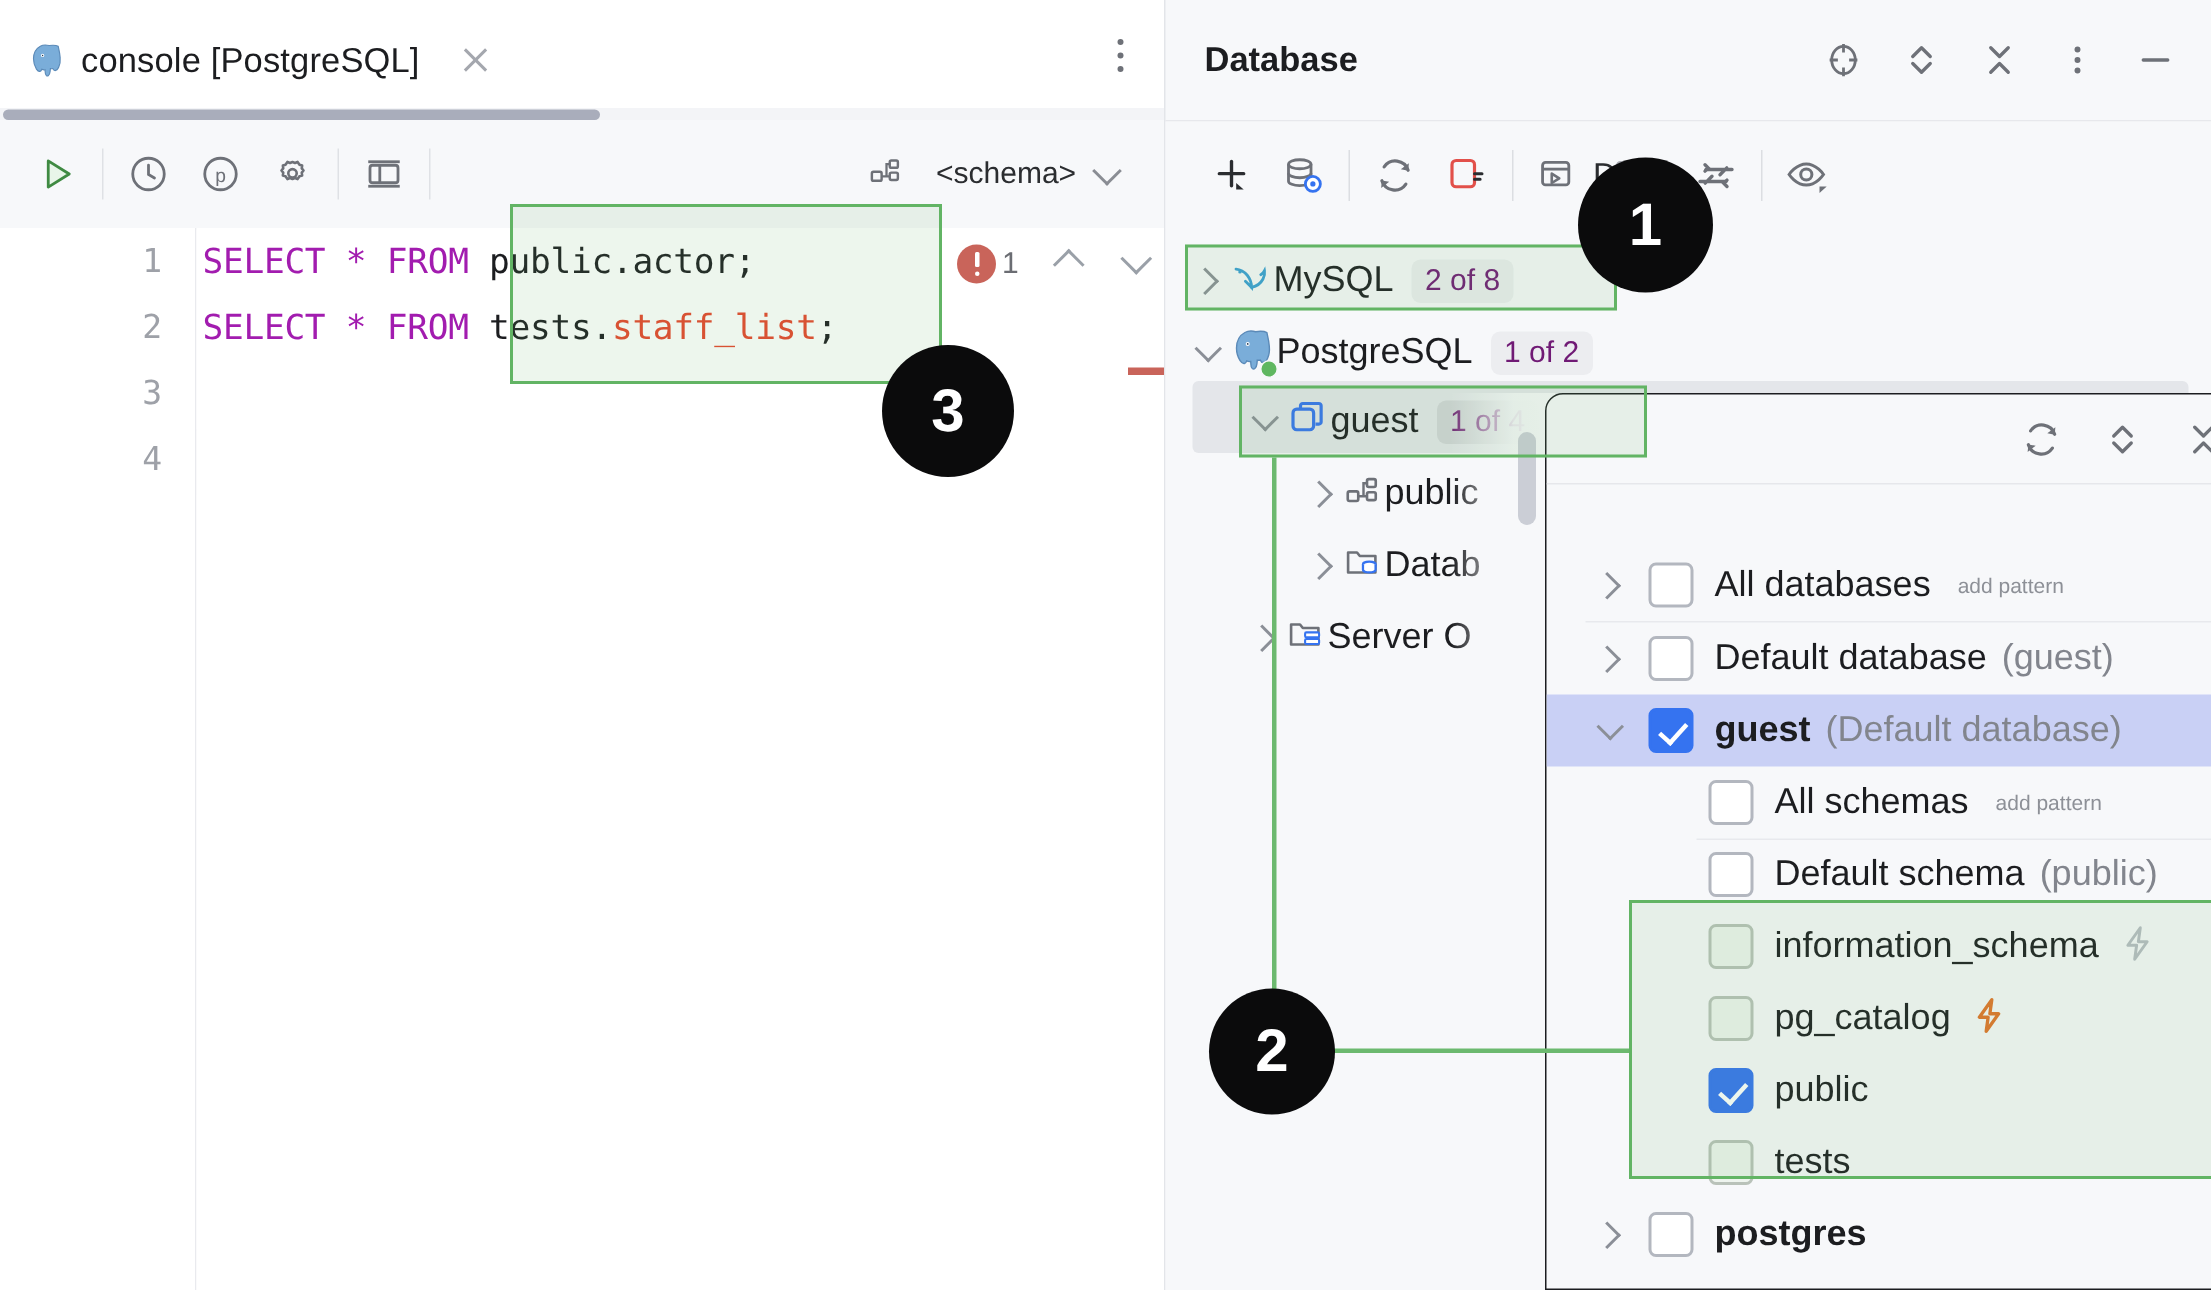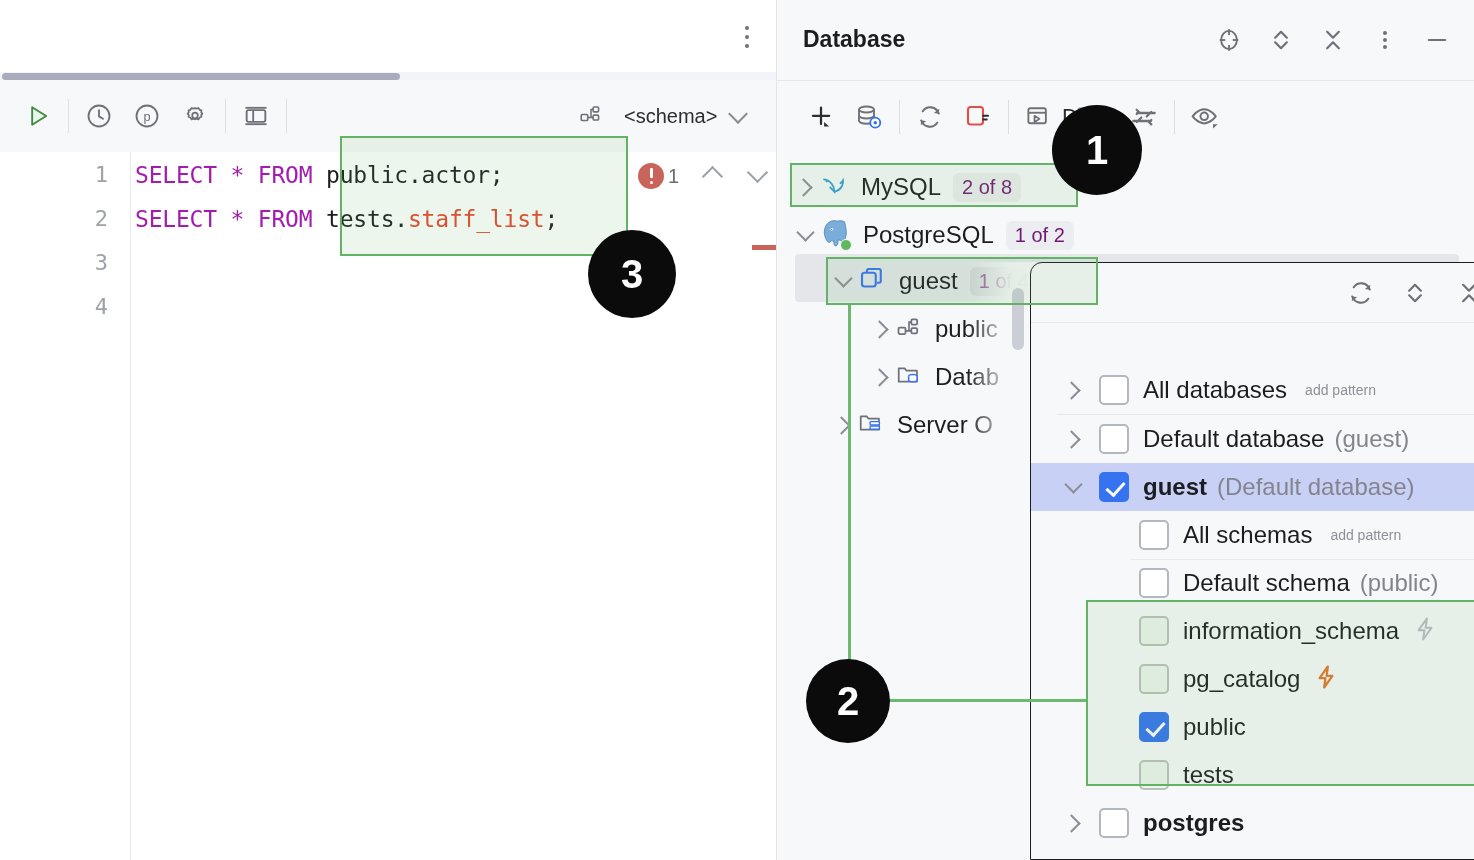--- a/index.html
+++ b/index.html
@@ -65,21 +65,21 @@
   #db-toolbar{position:absolute;left:0;top:81px;width:698px;height:72px;background:#f7f8fa;}
   #db-toolbar .tb-sep{background:#dcdee2;}
   .dbtb-btn{width:48px;height:72px;display:flex;align-items:center;justify-content:center;cursor:pointer;}
 
   
   #db-tree{position:absolute;left:0;top:153px;width:698px;height:707px;background:#f7f8fa;}
   .tree-row{position:absolute;height:48px;display:flex;align-items:center;white-space:nowrap;}
   .tw{width:28px;height:28px;display:flex;align-items:center;justify-content:center;cursor:pointer;flex:none;}
   .tw-r{width:11px;height:11px;border-right:2.4px solid #8b8f97;border-top:2.4px solid #8b8f97;transform:rotate(45deg);margin-left:-3px;}
   .tw-d{width:11px;height:11px;border-right:2.4px solid #8b8f97;border-bottom:2.4px solid #8b8f97;transform:rotate(45deg);margin-top:-5px;}
-  .tlabel{font-size:24px;color:#1c1d20;margin-left:12px;}
+  .tlabel{font-size:24px;color:#1c1d20;}
   .tcount{font-size:20px;color:#701a75;background:#ecedf0;border-radius:6px;padding:3px 9px;margin-left:12px;}
   #guest-row-bg{position:absolute;left:18px;top:254px;width:664px;height:48px;background:#e4e6ea;border-radius:4px;}
 
   
   #popup{position:absolute;left:1030px;top:262px;width:470px;height:598px;background:#f7f8fa;
         border:1px solid #1c1d20;border-top-left-radius:12px;box-sizing:border-box;overflow:hidden;}
   #popup-head{position:absolute;left:0;top:0;width:468px;height:59px;border-bottom:1px solid #e6e7eb;}
   #popup-actions{position:absolute;right:6px;top:0;height:59px;display:flex;align-items:center;gap:6px;}
   .pop-btn{width:48px;height:50px;display:flex;align-items:center;justify-content:center;cursor:pointer;}
 
@@ -105,20 +105,31 @@
   #pop-scroll{position:absolute;left:1012px;top:288px;width:12px;height:62px;border-radius:6px;background:#cbced6;}
 </style>
 </head>
 <body>
 
 <div class="root">
 
   <div id="editor-pane">
 
     <div id="tab-bar">
+      <div id="tab-item">
+        <span>
+          <svg class="pg-elephant" viewBox="0 0 24 24">
+            <path d="M19.2 3.6c-1.5-.9-3.6-.8-5.6-.5-1.9-.5-3.9-.4-5.4.4C5.8 4.8 4 7.6 4 11.3c0 2.2.7 4.6 1.8 6.3.6.9 1.4 1.6 2.2 1.4.6-.1.9-.7 1.1-1.3.6.3 1.3.4 2 .3l.1 1.4c0 .9.2 1.7.7 2.1.4.3.9.3 1.3 0 .6-.4.9-1.3 1-2.3l.2-1.9c.5.1 1 .1 1.5 0 .3.7.8 1.2 1.4 1.2.9 0 1.7-.9 2.2-2 .8-1.7 1.1-4 .9-6.1-.2-2.9-.9-5.4-1.2-6.8z" fill="#7aadd9" stroke="#5b8ab8" stroke-width="0.7"></path>
+            <circle cx="9.6" cy="9.2" r="1" fill="#ffffff"></circle>
+            <circle cx="9.6" cy="9.2" r=".45" fill="#23384f"></circle>
+          </svg>
+        </span>
+        <span id="tab-title">console [PostgreSQL]</span>
+        <span id="tab-close"></span>
+      </div>
       <div id="tab-overflow">
           <i></i>
           <i></i>
           <i></i>
         </div>
     </div>
 
     <div id="editor-hscroll-track"></div>
     <div id="editor-hscroll-thumb"></div>
 

